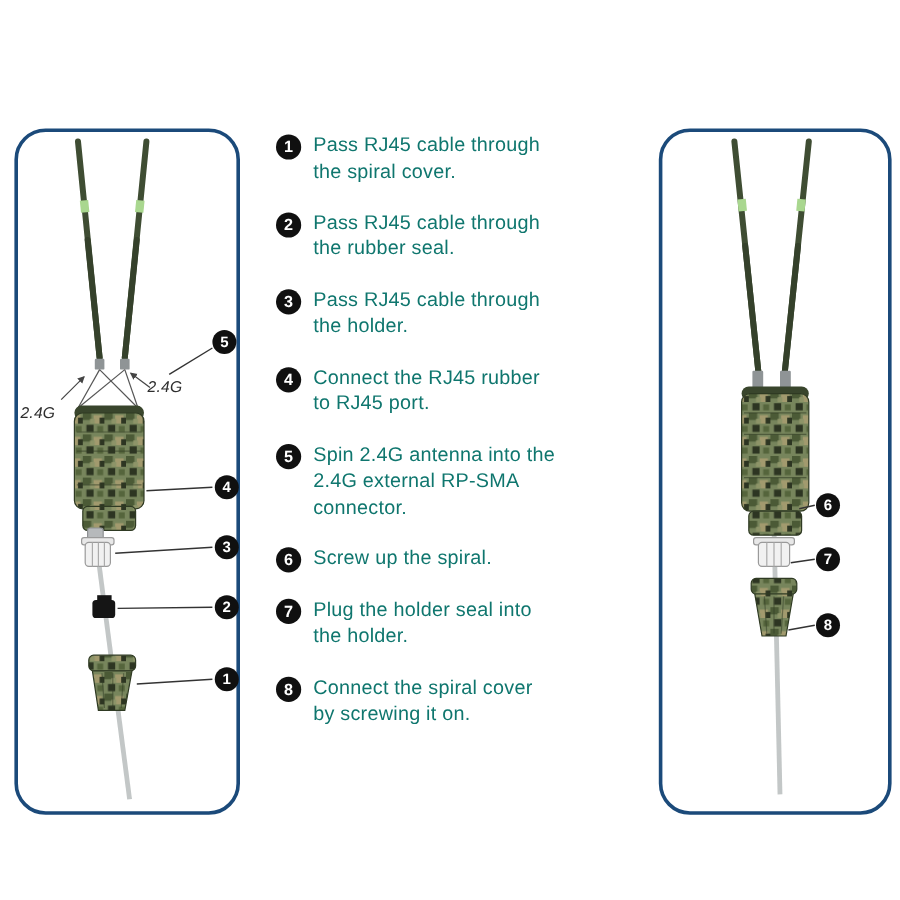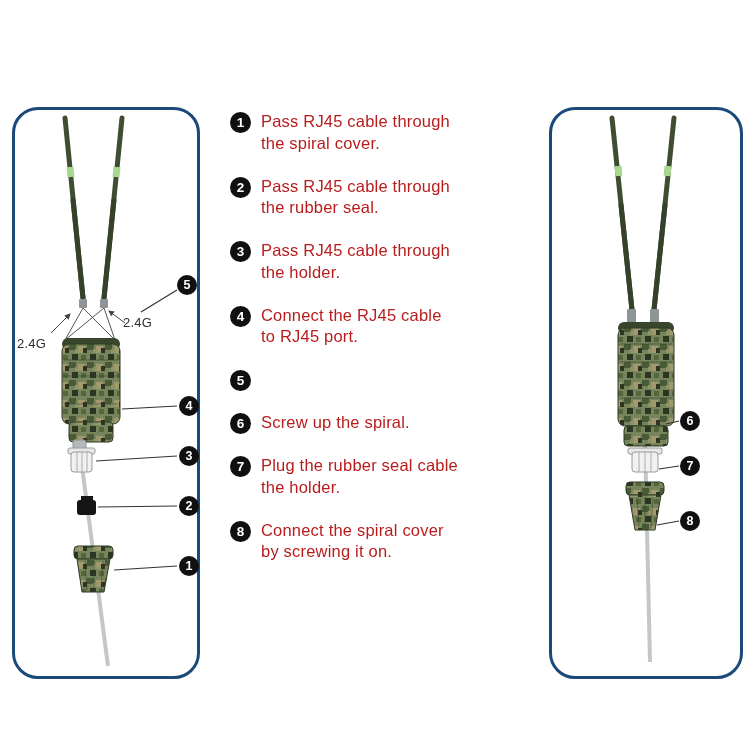--- a/index.html
+++ b/index.html
@@ -39,20 +39,21 @@
     align-items: center;
     justify-content: center;
     z-index: 3;
   }
   .antenna-label {
     position: absolute;
     font-size: 13px;
     color: #2e2e2e;
     z-index: 3;
     letter-spacing: 0.2px;
+    font-style: italic;
   }
   
   .lp-5 { left: 162px; top: 165px; }
   .lp-4 { left: 164px; top: 286px; }
   .lp-3 { left: 164px; top: 336px; }
   .lp-2 { left: 164px; top: 386px; }
   .lp-1 { left: 164px; top: 446px; }
   
   .rp-6 { left: 128px; top: 301px; }
   .rp-7 { left: 128px; top: 346px; }
@@ -80,21 +81,21 @@
     color: #fff;
     font-size: 13.5px;
     font-weight: bold;
     display: flex;
     align-items: center;
     justify-content: center;
   }
   .step-text {
     font-size: 16.5px;
     line-height: 1.32;
-    color: #b91c1c;
+    color: #0f766e;
     white-space: pre-line;
     letter-spacing: 0.2px;
   }
 </style>
 </head>
 <body>
 
 <div id="page">
 
   <div id="left-panel" class="device-panel">
@@ -200,33 +201,36 @@
       <div class="step-text">Pass RJ45 cable through
 the rubber seal.</div>
     </div>
     <div class="step">
       <div class="step-badge">3</div>
       <div class="step-text">Pass RJ45 cable through
 the holder.</div>
     </div>
     <div class="step">
       <div class="step-badge">4</div>
-      <div class="step-text">Connect the RJ45 cable
+      <div class="step-text">Connect the RJ45 rubber
 to RJ45 port.</div>
     </div>
     <div class="step">
       <div class="step-badge">5</div>
+      <div class="step-text">Spin 2.4G antenna into the
+2.4G external RP-SMA
+connector.</div>
     </div>
     <div class="step">
       <div class="step-badge">6</div>
       <div class="step-text">Screw up the spiral.</div>
     </div>
     <div class="step">
       <div class="step-badge">7</div>
-      <div class="step-text">Plug the rubber seal cable
+      <div class="step-text">Plug the holder seal into
 the holder.</div>
     </div>
     <div class="step">
       <div class="step-badge">8</div>
       <div class="step-text">Connect the spiral cover
 by screwing it on.</div>
     </div>
   </div>
 
   <div id="right-panel" class="device-panel">

